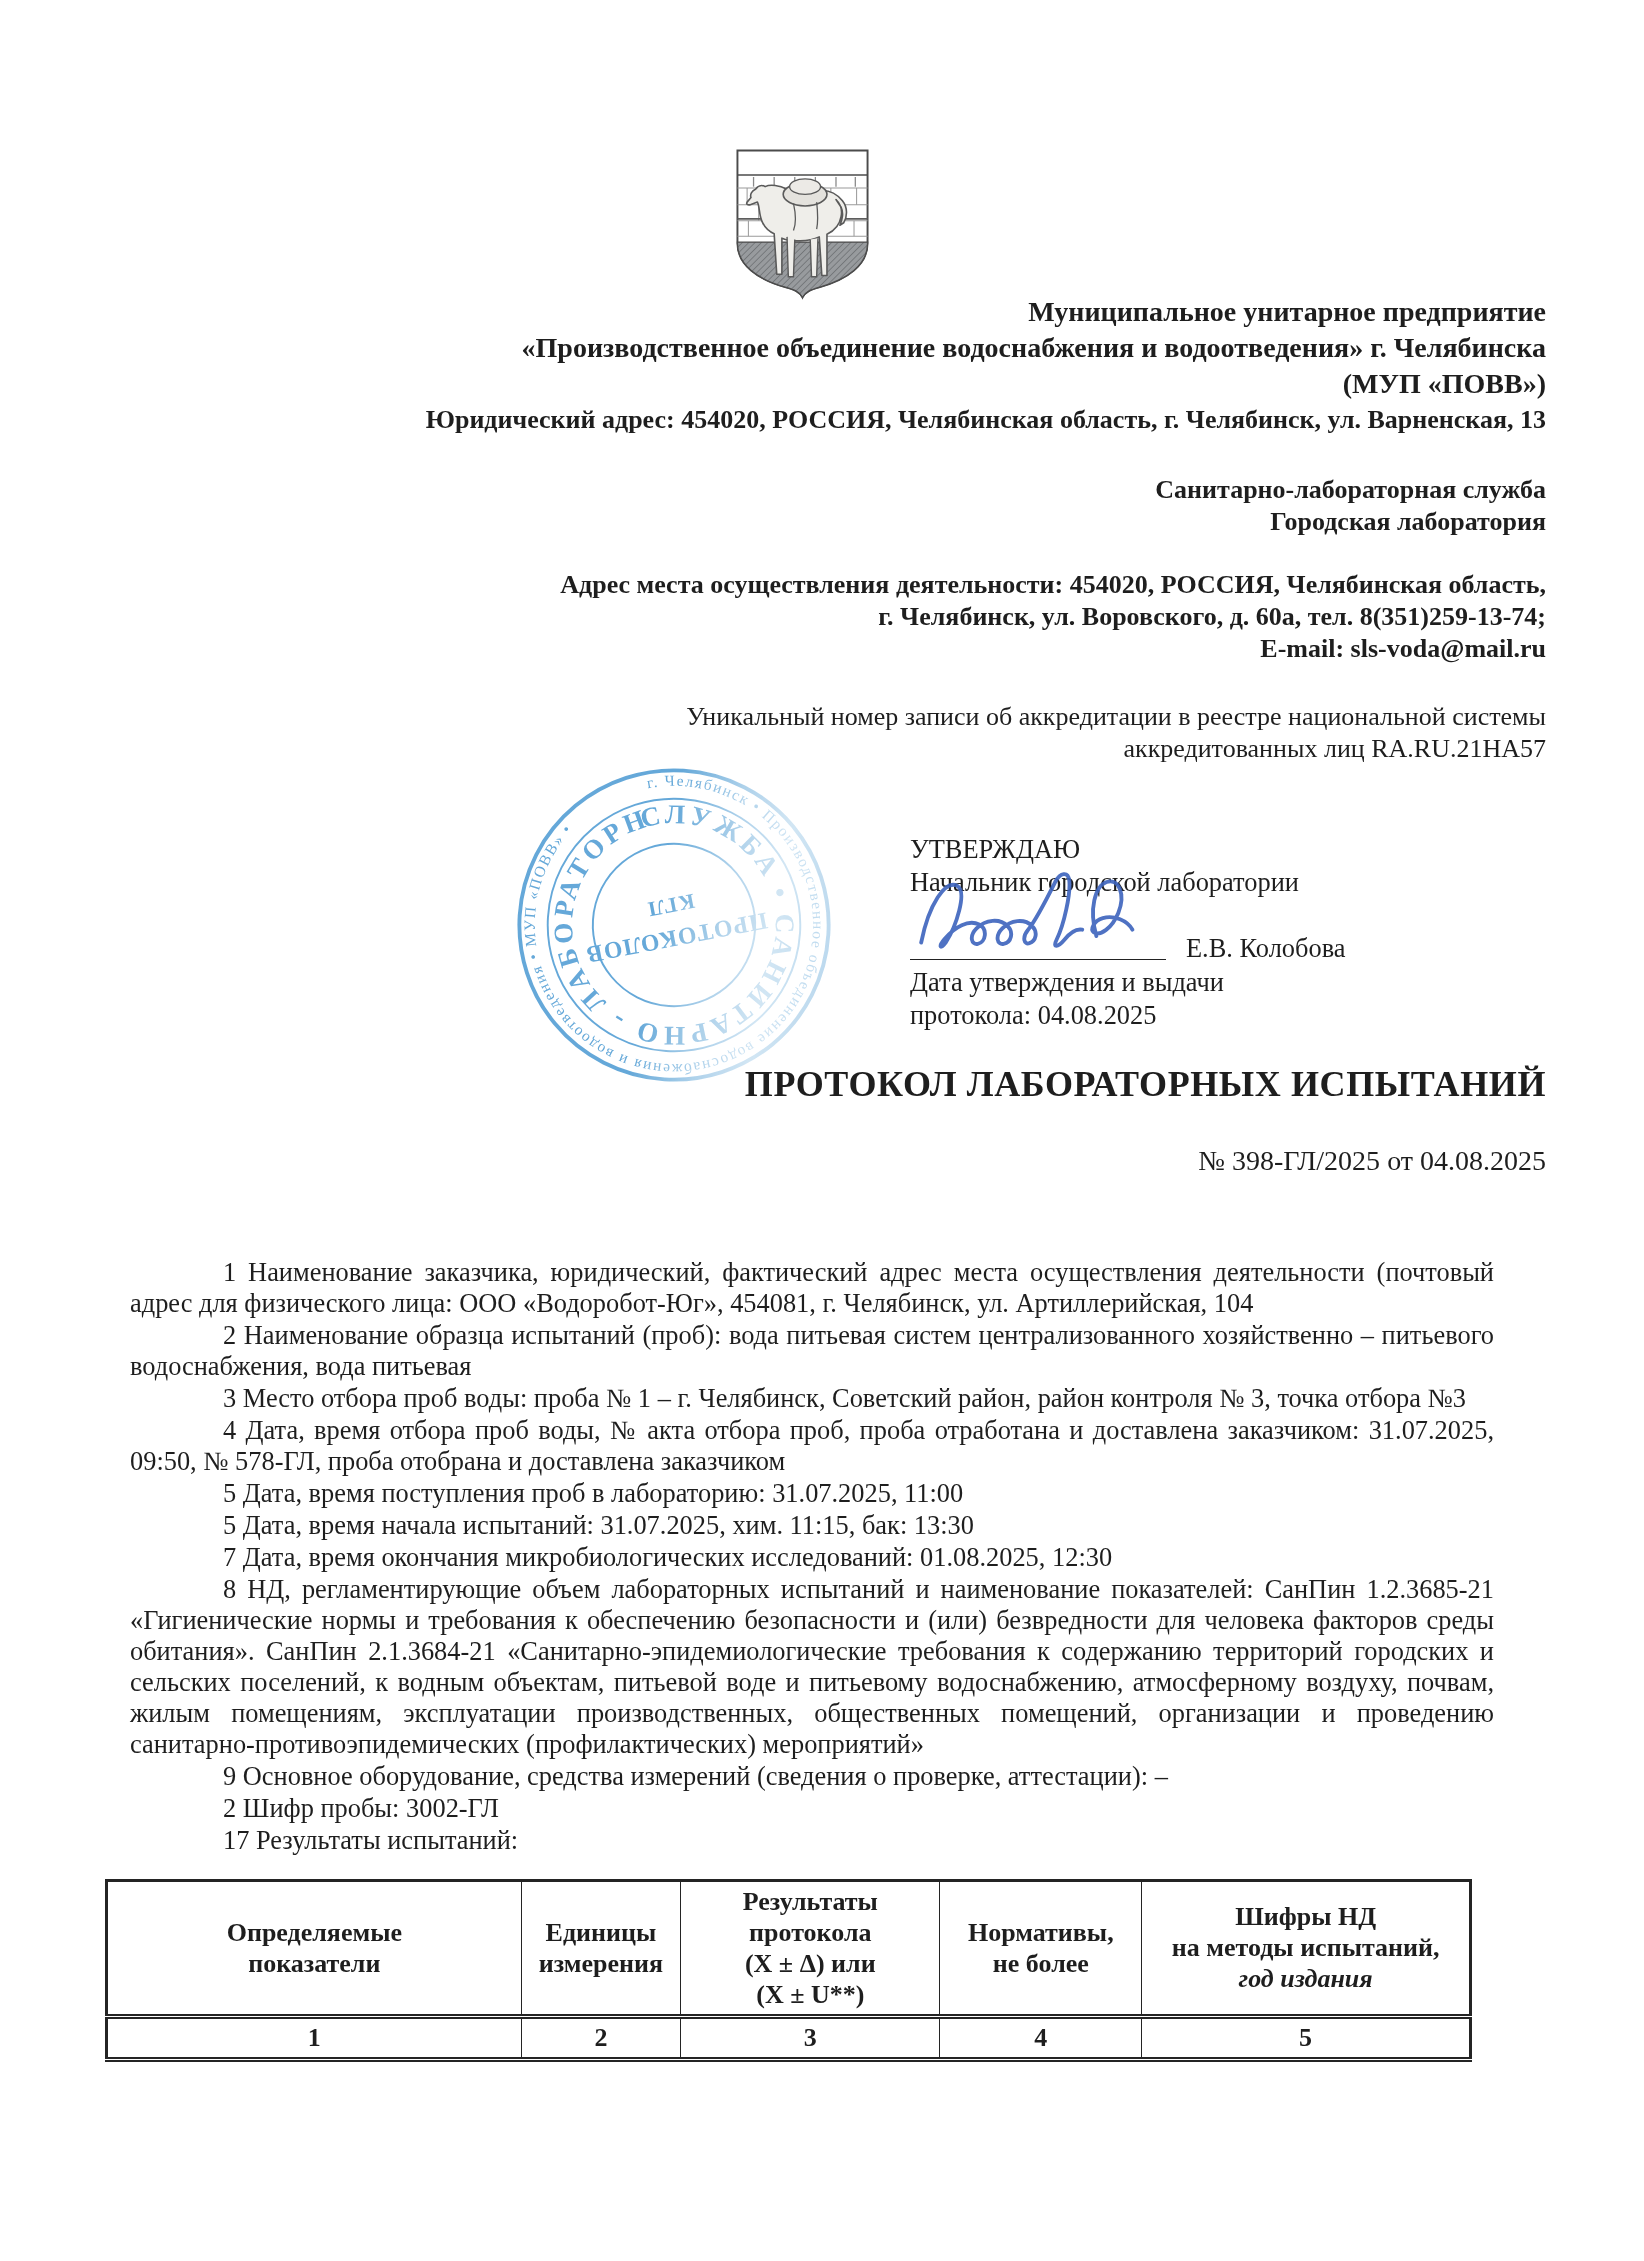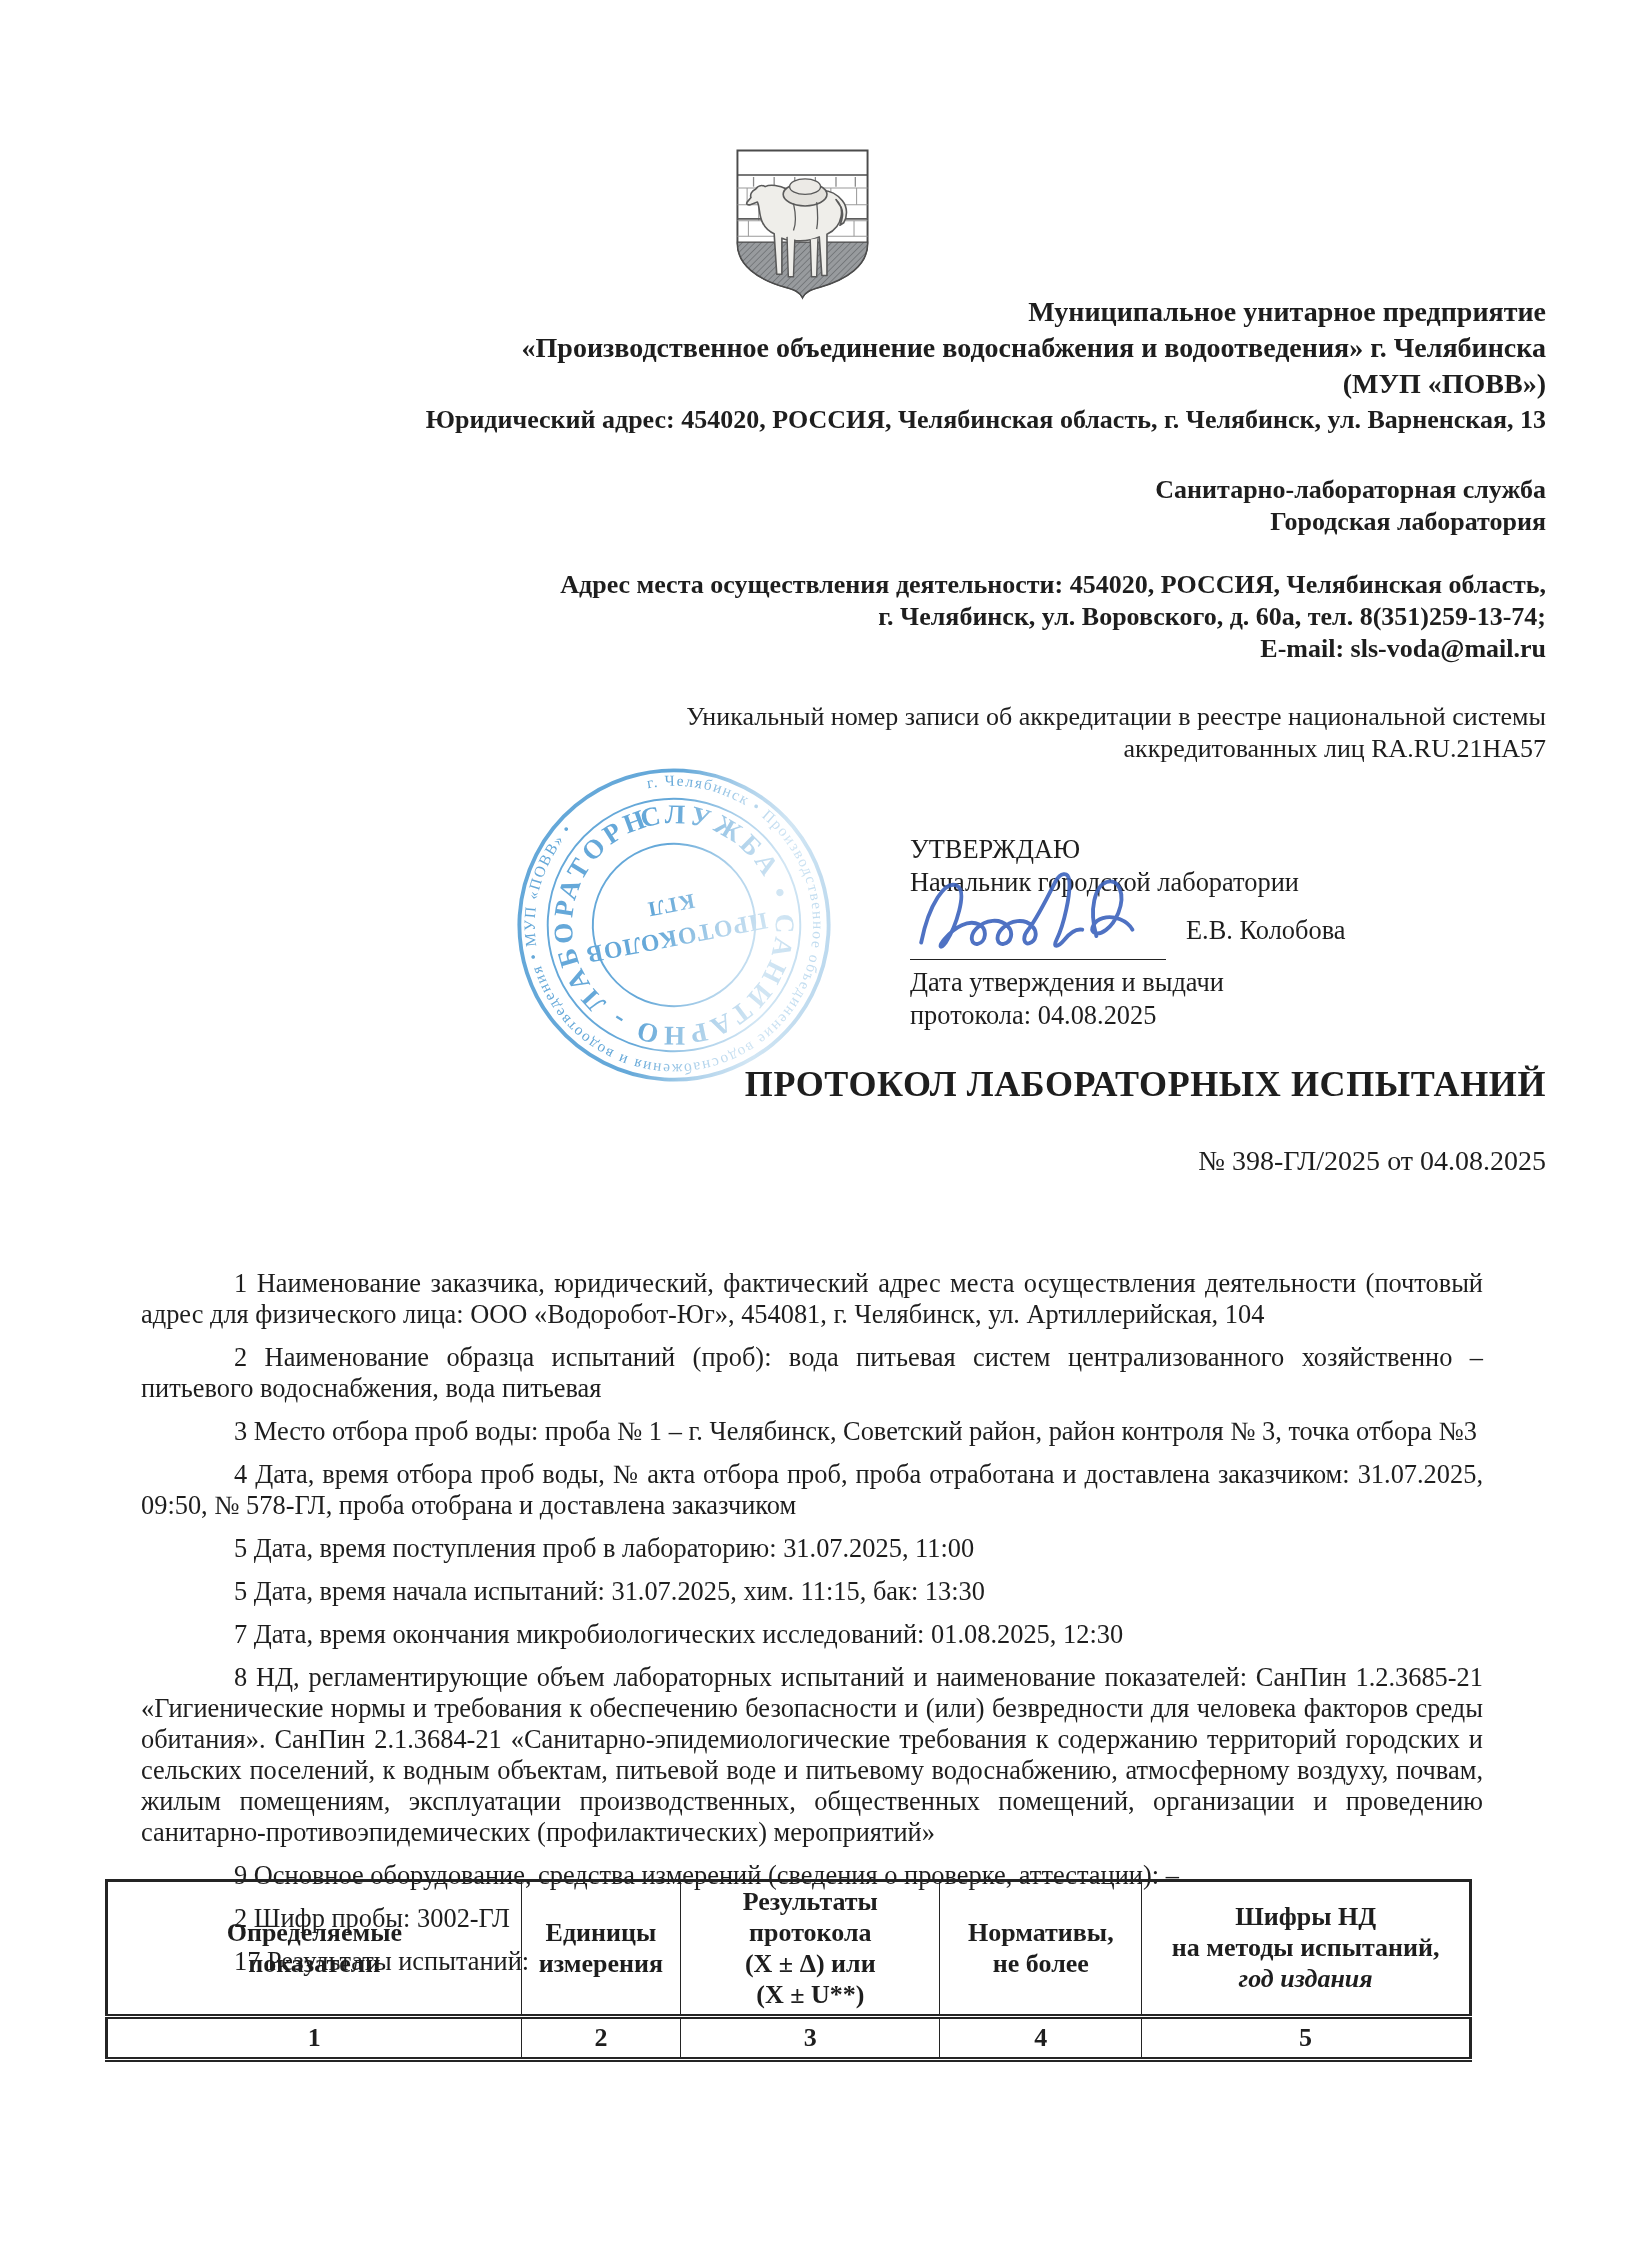--- a/index.html
+++ b/index.html
@@ -13,34 +13,34 @@
   
   .org1{top:294px;font-size:28px;font-weight:bold;line-height:36px;}
   .org1 .legal{font-size:26px;}
   .org2{top:474px;font-size:26px;font-weight:bold;line-height:32px;}
   .org3{top:569px;font-size:26px;font-weight:bold;line-height:32px;}
   .org4{top:701px;font-size:26px;line-height:32px;}
   
   .approval{left:910px;top:833px;width:528px;font-size:26.4px;line-height:33px;}
   .sig-row{position:relative;height:67px;}
   .sig-line{position:absolute;left:0;bottom:6.4px;width:256px;border-bottom:1.9px solid #222;}
-  .signer{position:absolute;left:276px;bottom:19px;white-space:nowrap;}
+  .signer{position:absolute;left:276px;bottom:1px;white-space:nowrap;}
   .sig-svg{position:absolute;left:-3.2px;top:-57px;pointer-events:none;}
   
   .stamp{left:511px;top:762px;width:326px;height:326px;opacity:.95;
     -webkit-mask-image:linear-gradient(100deg,rgba(0,0,0,.95) 45%,rgba(0,0,0,.5) 62%,rgba(0,0,0,.28) 76%,rgba(0,0,0,.42) 92%);
     mask-image:linear-gradient(100deg,rgba(0,0,0,.95) 45%,rgba(0,0,0,.5) 62%,rgba(0,0,0,.28) 76%,rgba(0,0,0,.42) 92%);
   }
   
   .doc-title{top:1064px;font-size:36px;font-weight:bold;line-height:41px;letter-spacing:0.6px;}
   .doc-num{top:1143px;font-size:28px;line-height:36px;}
   .u{text-decoration-thickness:1.9px;text-underline-offset:5.2px;}
   
   .items{left:129px;right:149px;top:1256px;font-size:26.4px;line-height:31px;text-align:justify;text-align-last:left;}
-  .items p{margin:12px;text-indent:93px;}
+  .items p{margin:1px;text-indent:93px;}
   
   .rtable-wrap{left:105px;top:1879px;width:1367px;}
   table.rtable{width:100%;border-collapse:collapse;table-layout:fixed;border:3.2px solid #242424;}
   table.rtable th,table.rtable td{border:1.9px solid #242424;vertical-align:middle;text-align:center;padding:3.9px 6.4px;}
   table.rtable thead th{height:121px;font-size:26px;font-weight:bold;line-height:31px;border-bottom:5.2px double #242424;}
   table.rtable th .hl{white-space:pre-line;display:block;}
   table.rtable th .it{font-style:italic;display:block;}
   table.rtable tr.idx td{height:24.5px;font-size:26px;font-weight:bold;border-bottom:5.2px double #242424;}
 </style>
 </head>

